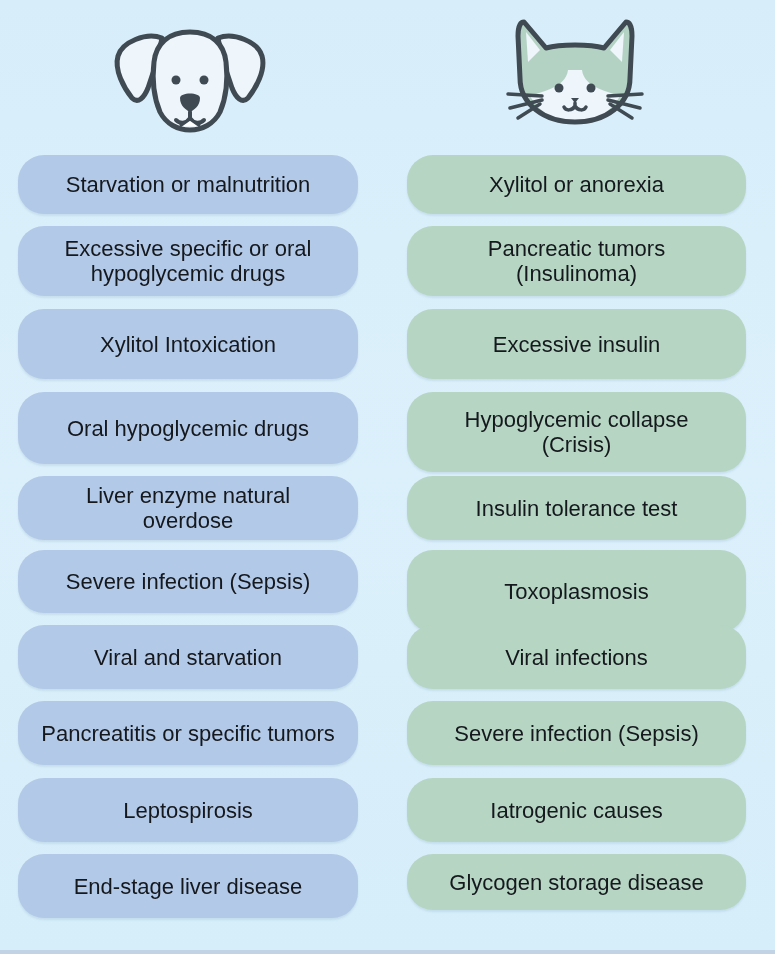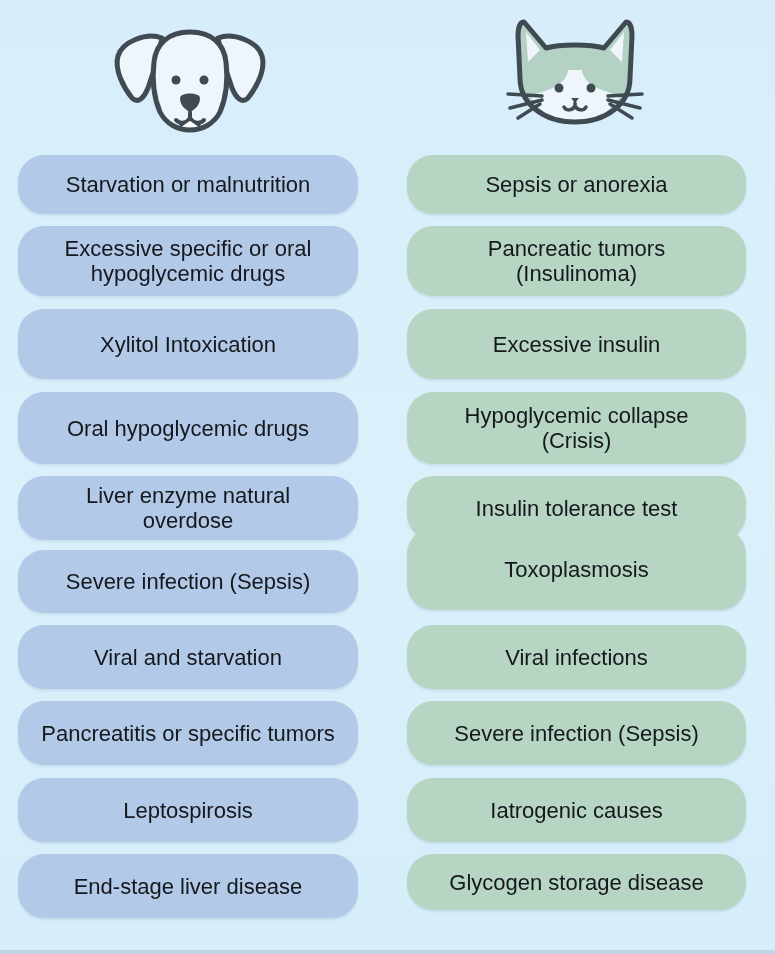--- a/index.html
+++ b/index.html
@@ -112,37 +112,37 @@
   <div class="pill dog" style="top:778px;height:64px">
       <span>Leptospirosis</span>
     </div>
   <div class="pill dog" style="top:854px;height:64px">
       <span>End-stage liver disease</span>
     </div>
 </div>
 
 <div>
   <div class="pill cat" style="top:155px;height:59px">
-      <span>Sepsis or anorexia</span>
+      <span>Xylitol or anorexia</span>
     </div>
   <div class="pill cat" style="top:226px;height:70px">
       <span>Pancreatic tumors
 (Insulinoma)</span>
     </div>
   <div class="pill cat" style="top:309px;height:70px">
       <span>Excessive insulin</span>
     </div>
-  <div class="pill cat" style="top:392px;height:72px">
+  <div class="pill cat" style="top:392px;height:80px">
       <span>Hypoglycemic collapse
 (Crisis)</span>
     </div>
   <div class="pill cat" style="top:476px;height:64px">
       <span>Insulin tolerance test</span>
     </div>
-  <div class="pill cat" style="top:528px;height:82px">
+  <div class="pill cat" style="top:550px;height:82px">
       <span>Toxoplasmosis</span>
     </div>
   <div class="pill cat" style="top:625px;height:64px">
       <span>Viral infections</span>
     </div>
   <div class="pill cat" style="top:701px;height:64px">
       <span>Severe infection (Sepsis)</span>
     </div>
   <div class="pill cat" style="top:778px;height:64px">
       <span>Iatrogenic causes</span>

